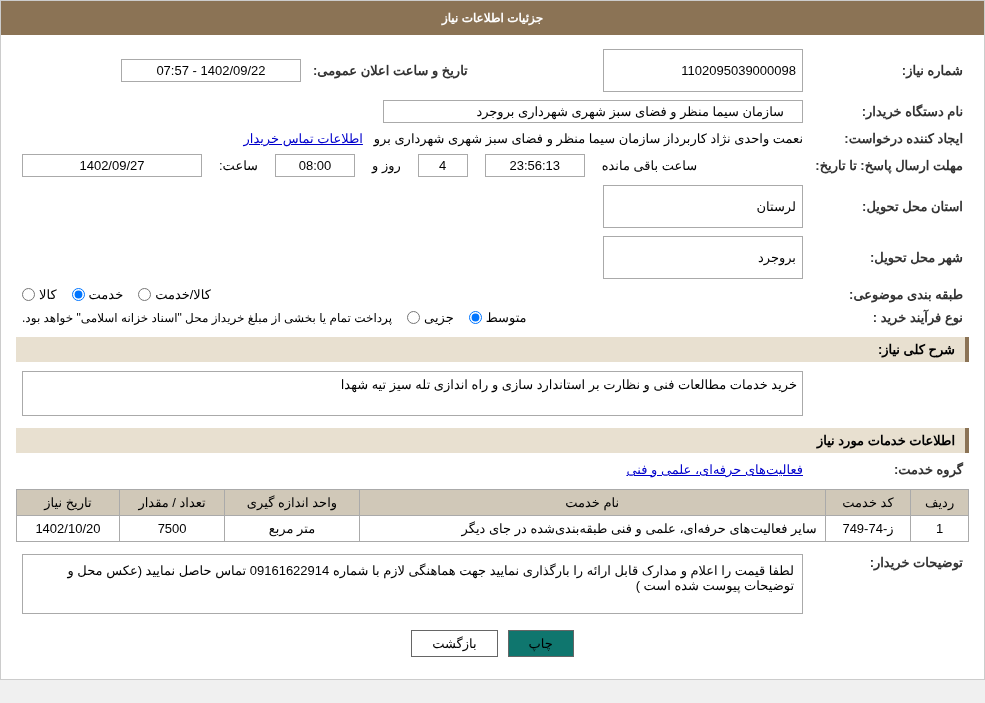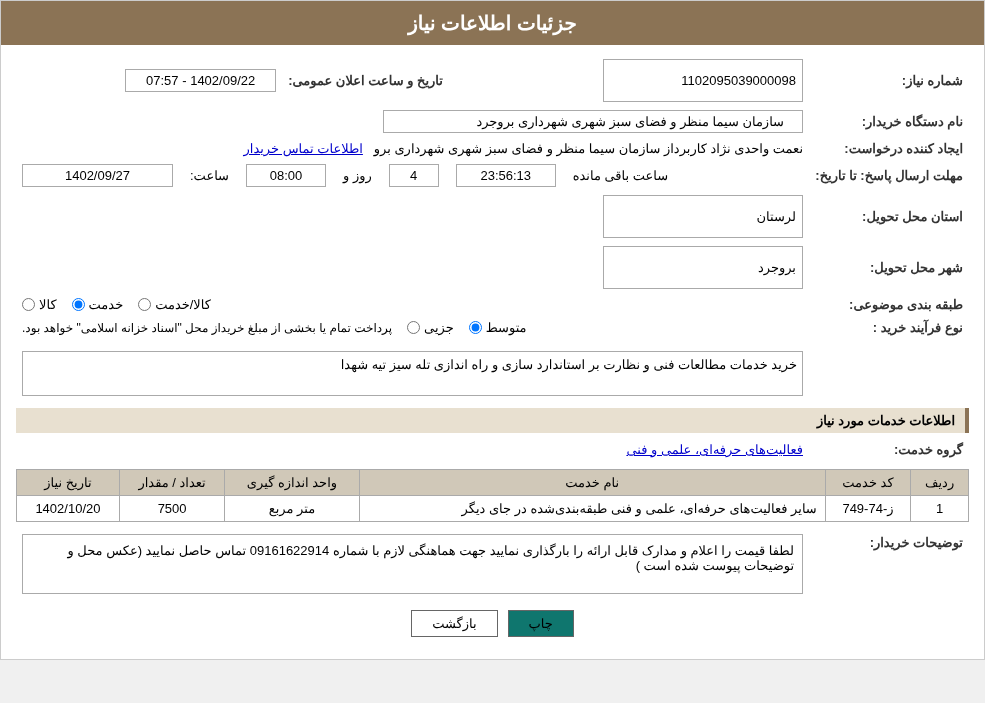--- a/index.html
+++ b/index.html
@@ -13,21 +13,21 @@
       max-width: 985px;
       margin: 0 auto;
       background: #fff;
       border: 1px solid #ccc;
     }
     .header-bar {
       background: #8b7355;
       color: #fff;
       text-align: center;
       padding: 10px 0;
-      font-size: 20px;
+      font-size: 12px;
       font-weight: bold;
     }
     .content {
       padding: 10px 15px;
     }
     .info-table {
       width: 100%;
       border-collapse: collapse;
       margin-bottom: 8px;
     }
@@ -58,21 +58,21 @@
       background: #fff;
       padding: 3px 18px;
       width: 420px;
       display: inline-block;
       text-align: right;
     }
     .input-box-narrow {
       border: 1px solid #aaa;
       background: #fff;
       padding: 3px 6px;
-      width: 151px;
+      width: 180px;
       display: inline-block;
       text-align: center;
     }
     .blue-link {
       color: #0000cc;
       text-decoration: underline;
       cursor: pointer;
     }
     .section-title {
       background: #e8e0d0;
@@ -271,20 +271,23 @@
                 <span>متوسط</span>
                 <input type="radio" name="nofarayand" checked="" style="">
               </div>
             </div>
           </div>
         </td>
       </tr>
     </tbody>
       </table>
 
+    <div class="section-title">
+      <span>شرح کلی نیاز:</span>
+    </div>
     <table class="info-table">
       <tbody>
           <tr>
         <td style="width:160px;" class="label-cell"></td>
         <td>
           <div class="sharh-box">خرید خدمات مطالعات فنی و نظارت بر استاندارد سازی و راه اندازی تله سیز تیه شهدا</div>
         </td>
       </tr>
     </tbody>
       </table>

